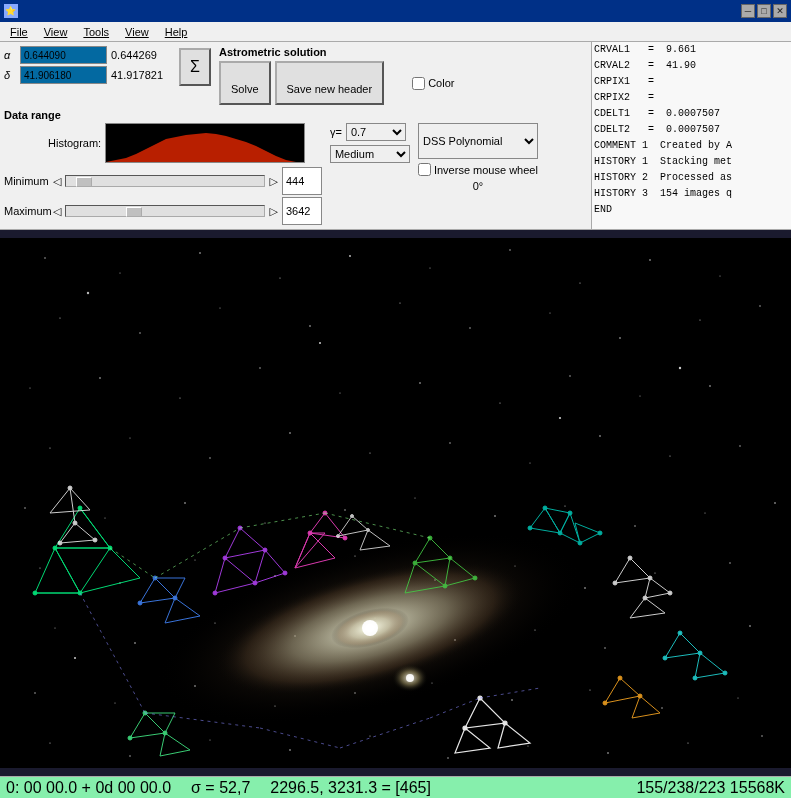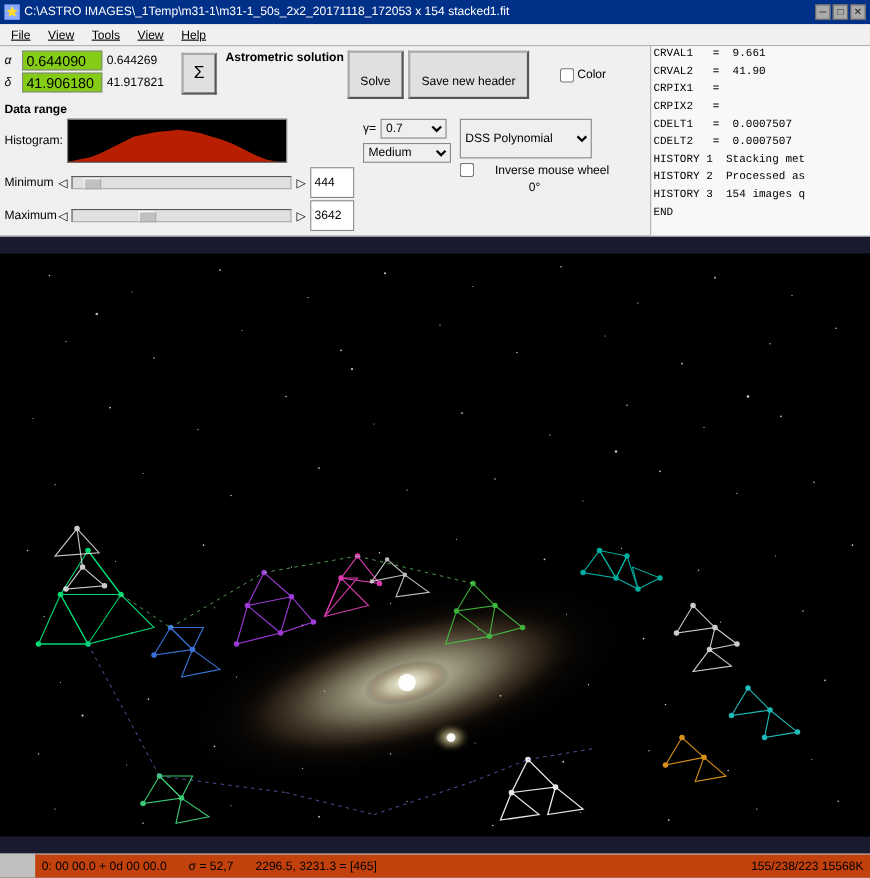--- a/index.html
+++ b/index.html
@@ -83,26 +83,26 @@
       align-items: center;
       gap: 4px;
     }
     .coord-label {
       width: 12px;
       font-style: italic;
       font-size: 11px;
       color: #000;
     }
     .coord-input {
-      width: 73px;
+      width: 87px;
       height: 18px;
       border: 1px solid #888;
       padding: 1px 3px;
-      font-size: 13px;
-      background: #84cc16;
+      font-size: 10px;
+      background: #0369a1;
     }
     .coord-value {
       font-size: 11px;
       color: #000;
       width: 60px;
     }
 
     .sigma-btn {
       width: 32px;
       height: 38px;
@@ -111,21 +111,21 @@
       display: flex;
       align-items: center;
       justify-content: center;
       font-size: 16px;
       cursor: pointer;
       margin-top: 2px;
     }
 
     .astrometric-section {
       display: flex;
-      flex-direction: row;
+      flex-direction: column;
       gap: 3px;
     }
     .astrometric-label {
       font-size: 11px;
       font-weight: bold;
     }
     .astro-buttons {
       display: flex;
       gap: 4px;
       align-items: center;
@@ -166,20 +166,21 @@
       font-weight: bold;
     }
 
     .histogram-section {
       display: flex;
       align-items: center;
       gap: 4px;
     }
     .histogram-label {
       font-size: 11px;
+      margin-left: 44px;
     }
     .histogram-canvas {
       width: 200px;
       height: 40px;
       background: black;
       border: 1px solid #888;
       overflow: hidden;
       position: relative;
     }
     .gamma-label {
@@ -202,21 +203,21 @@
     .dss-select {
       width: 120px;
       height: 36px;
       font-size: 11px;
       border: 1px solid #888;
     }
 
     .inverse-check {
       display: flex;
       align-items: center;
-      gap: 19px;
+      gap: 3px;
       font-size: 11px;
     }
 
     .rotation-label {
       font-size: 11px;
     }
 
     .min-max-section {
       display: flex;
       flex-direction: column;
@@ -269,29 +270,28 @@
     .stars-svg {
       position: absolute;
       top: 0;
       left: 0;
       width: 100%;
       height: 100%;
     }
 
     
     .statusbar {
-      background: #c2410c;
+      background: #86efac;
       height: 22px;
       border-top: 1px solid #aaa;
       display: flex;
       align-items: center;
       padding: 0 6px;
       gap: 20px;
-      font-size: 11px;
-      margin-left: 32px;
+      font-size: 16px;
     }
     .status-item {
       color: #000;
     }
 
     
     .top-section {
       background: #f0f0f0;
       border-bottom: 1px solid #aaa;
       position: relative;
@@ -315,21 +315,20 @@
       overflow: hidden;
       min-height: 140px;
     }
   </style>
 </head>
 <body>
 
 <div class="titlebar">
   <div class="titlebar-left">
     <div class="titlebar-icon">⭐</div>
-    <span>C:\ASTRO IMAGES\_1Temp\m31-1\m31-1_50s_2x2_20171118_172053 x 154 stacked1.fit</span>
   </div>
   <div class="titlebar-controls">
     <div class="titlebar-btn">─</div>
     <div class="titlebar-btn">□</div>
     <div class="titlebar-btn">✕</div>
   </div>
 </div>
 
 <div class="menubar">
 <div class="menu-item">File</div>
@@ -444,20 +443,21 @@
       </div>
     </div>
 
     <div class="right-header">
       <div class="header-row">CRVAL1&nbsp;&nbsp;&nbsp;=&nbsp;&nbsp;9.661</div>
       <div class="header-row">CRVAL2&nbsp;&nbsp;&nbsp;=&nbsp;&nbsp;41.90</div>
       <div class="header-row">CRPIX1&nbsp;&nbsp;&nbsp;=</div>
       <div class="header-row">CRPIX2&nbsp;&nbsp;&nbsp;=</div>
       <div class="header-row">CDELT1&nbsp;&nbsp;&nbsp;=&nbsp;&nbsp;0.0007507</div>
       <div class="header-row">CDELT2&nbsp;&nbsp;&nbsp;=&nbsp;&nbsp;0.0007507</div>
+      <div class="header-row">COMMENT&nbsp;1&nbsp;&nbsp;Created by A</div>
       <div class="header-row">HISTORY&nbsp;1&nbsp;&nbsp;Stacking met</div>
       <div class="header-row">HISTORY&nbsp;2&nbsp;&nbsp;Processed as</div>
       <div class="header-row">HISTORY&nbsp;3&nbsp;&nbsp;154 images q</div>
       <div class="header-row">END</div>
     </div>
   </div>
 </div>
 
 <div class="content-area">
   <div class="image-container">

